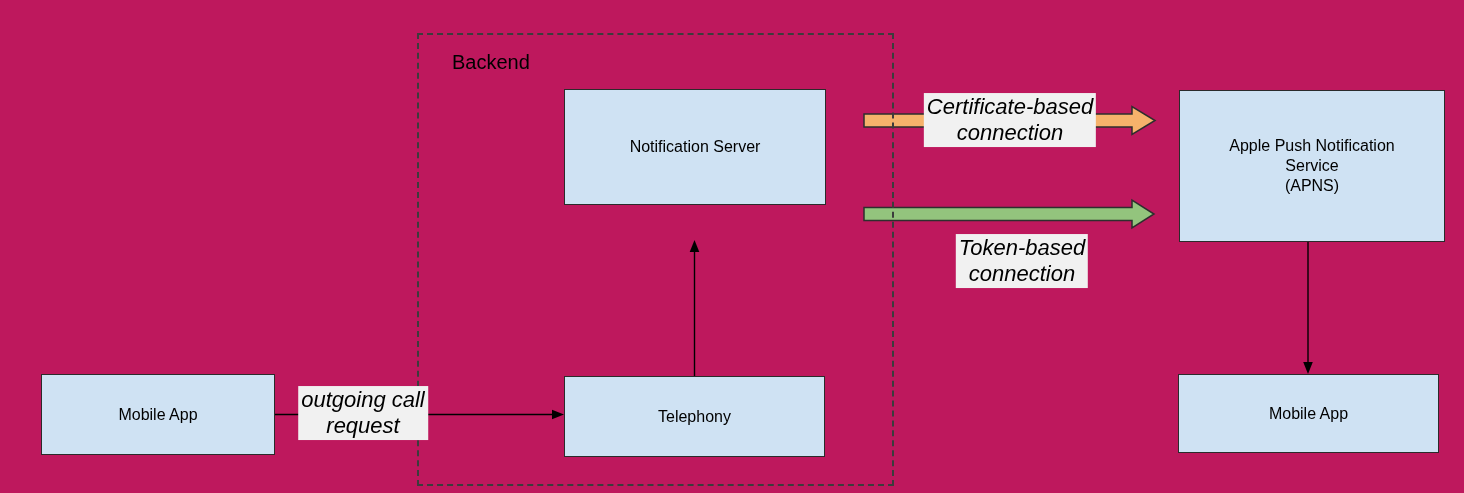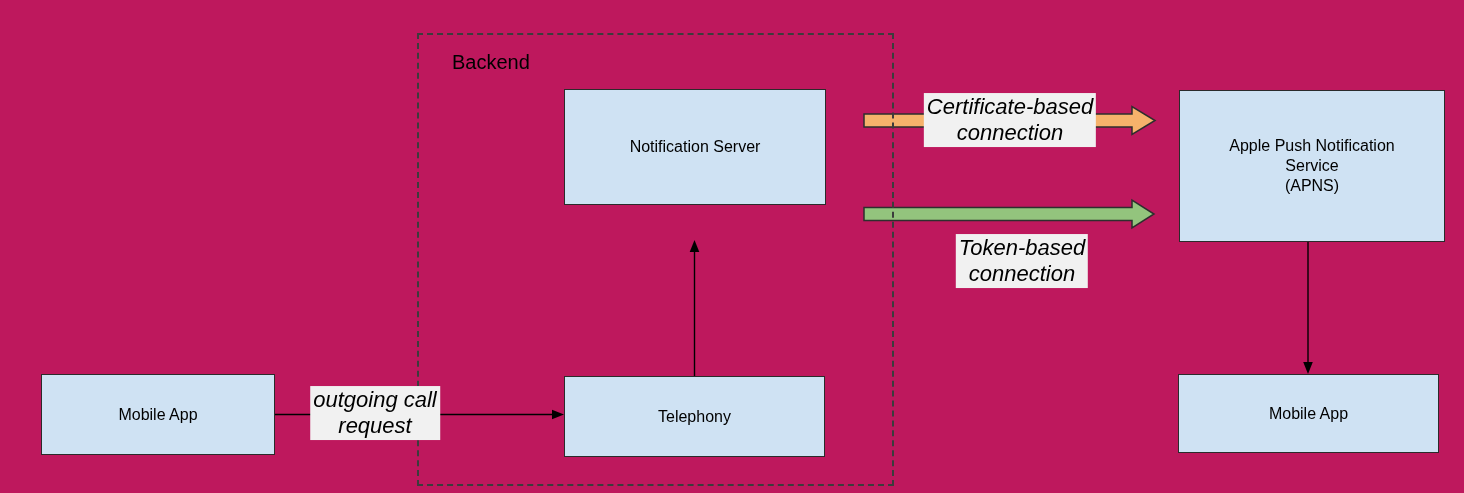--- a/index.html
+++ b/index.html
@@ -113,21 +113,21 @@
   <div class="node" style="left:1179px; top:90px; width:266px; height:152px;">
     <span>Apple Push Notification
 Service
 (APNS)</span>
   </div>
 
   <div class="node" style="left:1178px; top:374px; width:261px; height:79px;">
     <span>Mobile App</span>
   </div>
 
-  <div class="edge-label gray-bg" style="left:363px; top:413px;margin-left:12px;">outgoing call
+  <div class="edge-label gray-bg" style="left:363px; top:413px;">outgoing call
 request</div>
 
 
   <div class="edge-label gray-bg" style="left:1010px; top:120px;">Certificate-based
 connection</div>
 
   <div class="edge-label gray-bg" style="left:1022px; top:213px;margin-top:48px;">Token-based
 connection</div>
 
 

